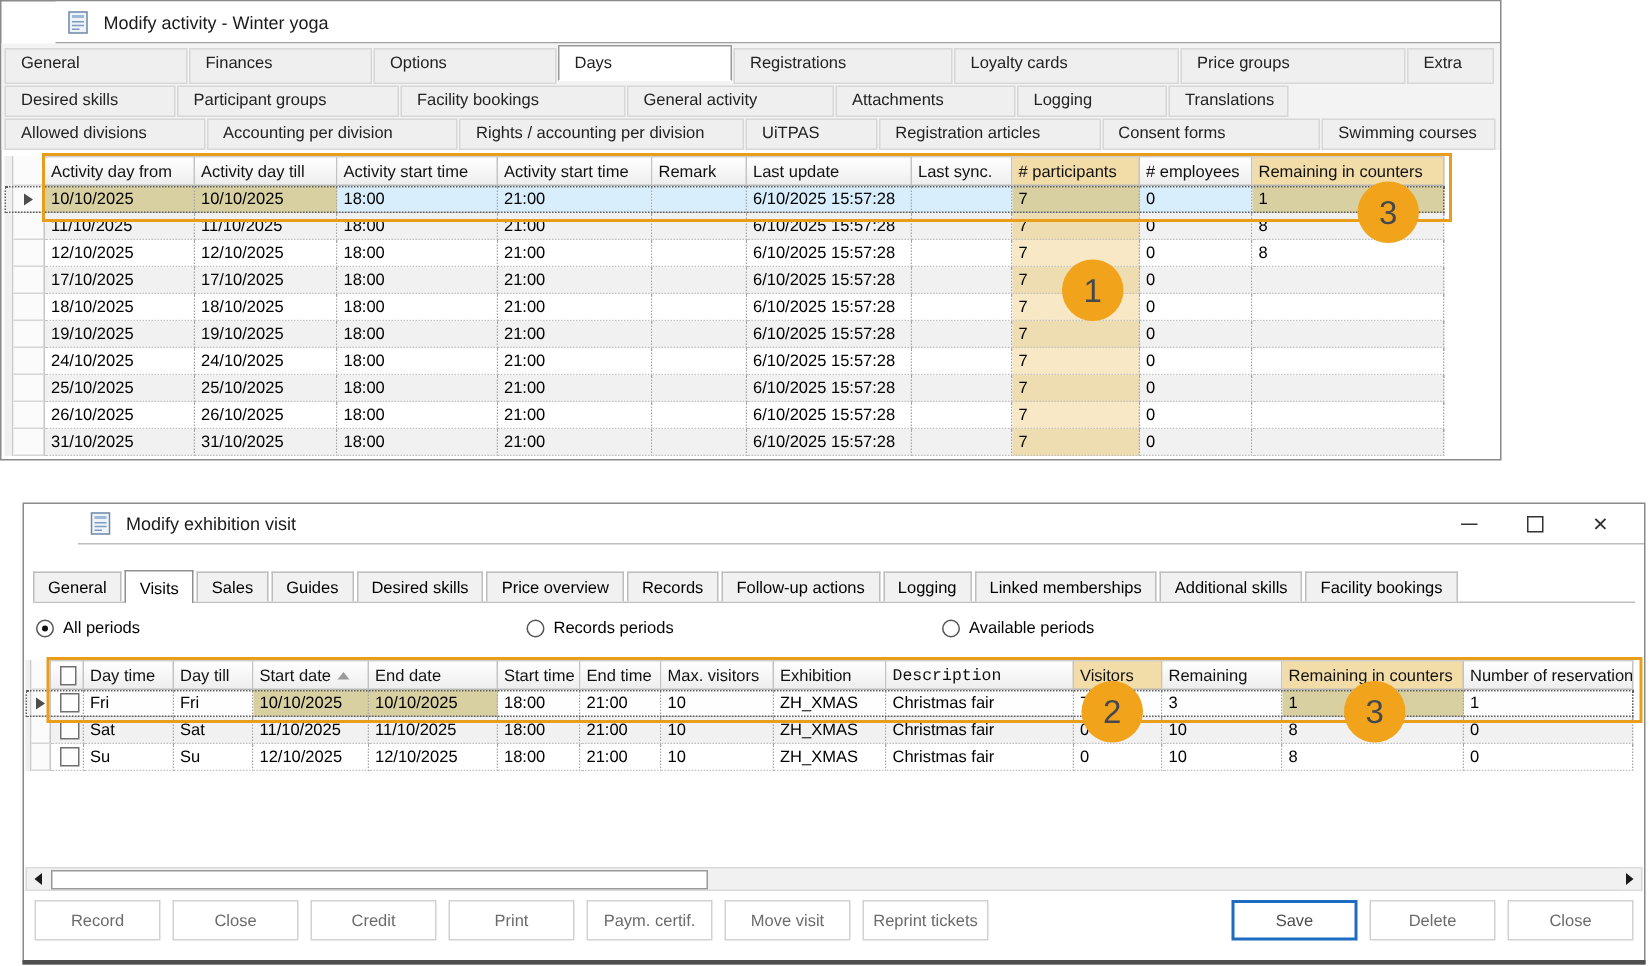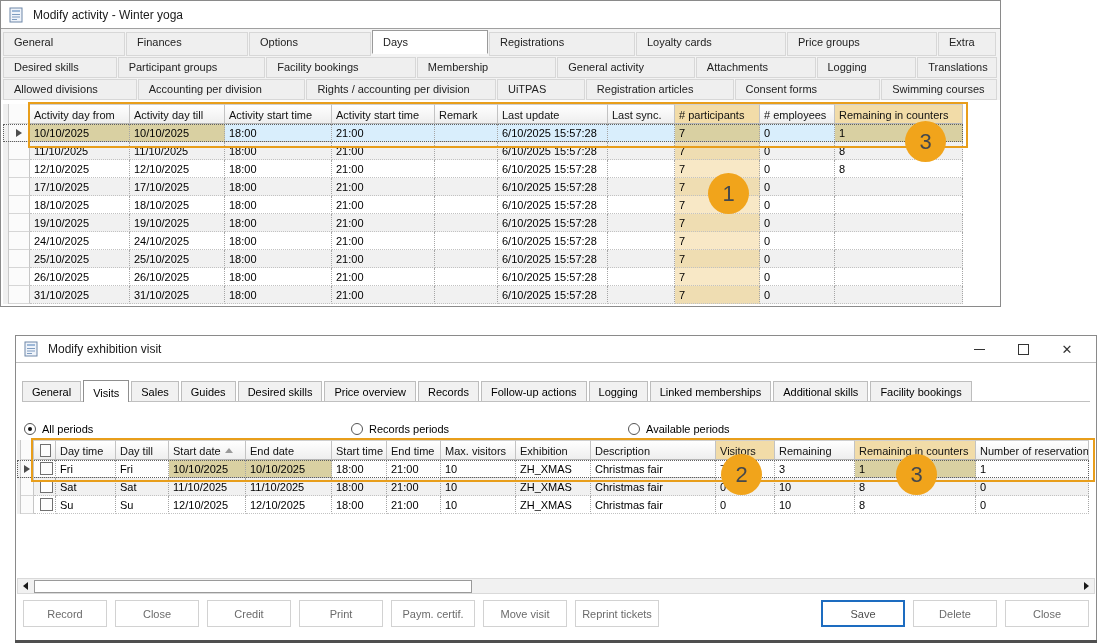--- a/index.html
+++ b/index.html
@@ -1,39 +1,39 @@
 <!DOCTYPE html>
 <html><head>
 <meta charset="utf-8">
 <style>
   html,body{margin:0;padding:0;background:#fff;}
   body{font-family:"Liberation Sans","DejaVu Sans",sans-serif;font-size:11px;color:#000;}
   #canvas{position:relative;width:1100px;height:644px;background:#fff;overflow:hidden;}
 
   .window{position:absolute;background:#fff;border:1px solid #8a8a8a;box-sizing:border-box;}
-  .titlebar{height:27px;display:flex;align-items:center;gap:8px;padding:0 8px;border-bottom:1px solid #a0a0a0;background:#fff;}
+  .titlebar{height:27px;display:flex;align-items:center;gap:8px;padding:0 8px;border-bottom:1px solid #a0a0a0;background:#fff;margin-left:36px;}
   .title-text{font-size:12px;color:#1a1a1a;white-space:nowrap;}
   .doc-icon{width:16px;height:16px;flex:0 0 auto;}
   .win-controls{margin-left:auto;display:flex;align-items:center;gap:30px;padding-right:14px;}
   .ctrl{width:14px;height:14px;display:flex;align-items:center;justify-content:center;cursor:default;}
   .ctrl-min i{display:block;width:11px;border-bottom:1px solid #333;}
   .ctrl-max i{display:block;width:9px;height:9px;border:1px solid #333;}
   .ctrl-close{font-size:13px;color:#333;line-height:1;}
 
   
   .tabstrip1{position:absolute;left:0;right:0;background:#f3f3f3;padding:2px 2px 0 2px;}
   .tabrow{display:flex;}
   .tab{box-sizing:border-box;background:#efefef;border:1px solid #d7d7d7;padding:3px 8px 2px 10px;color:#222;white-space:nowrap;overflow:hidden;margin:1px 1px 0 0;}
   .tab.sel{background:#fff;border:1px solid #9a9a9a;border-bottom:1px solid #fff;margin-top:-1px;padding-top:5px;position:relative;z-index:3;}
   .tabstrip2{position:absolute;display:flex;align-items:flex-end;border-bottom:1px solid #c0c0c0;left:6px;right:6px;}
   .tab2{box-sizing:border-box;background:#f1f1f1;border:1px solid #bdbdbd;border-bottom:none;padding:4px 9px 3px 9px;margin-right:2px;white-space:nowrap;}
   .tab2.sel{background:#fff;position:relative;top:1px;padding-top:6px;border-color:#8f8f8f;z-index:2;}
 
   
-  .radiobar{position:absolute;display:flex;align-items:center;height:22px;margin-top:10px;}
+  .radiobar{position:absolute;display:flex;align-items:center;height:22px;}
   .radio-item{display:flex;align-items:center;gap:6px;position:absolute;top:0;height:22px;}
   .radio-circle{width:12px;height:12px;border-radius:50%;border:1px solid #555;background:#fff;box-sizing:border-box;position:relative;}
   .radio-circle.on::after{content:"";position:absolute;left:3px;top:3px;width:4px;height:4px;border-radius:50%;background:#111;}
 
   
   .grid{position:absolute;}
   .grow{display:flex;align-items:stretch;}
   .c{box-sizing:border-box;padding:2px 4px 1px 4px;white-space:nowrap;overflow:hidden;border-right:1px dotted #a5a5a5;height:18px;line-height:14px;}
   .h{height:20px;line-height:16px;background:linear-gradient(#ffffff,#eeeeee);border-right:1px solid #c3c3c3;border-bottom:1px solid #b5b5b5;border-top:1px solid #cfcfcf;color:#111;display:flex;align-items:center;gap:4px;}
   .h.hlh{background:#f2dca8;}
@@ -87,21 +87,20 @@
           <div class="tab sel" style="width: 116px; height: 24px;">Days</div>
           <div class="tab" style="width: 146px; height: 24px;">Registrations</div>
           <div class="tab" style="width: 150px; height: 24px;">Loyalty cards</div>
           <div class="tab" style="width: 150px; height: 24px;">Price groups</div>
           <div class="tab" style="width: 58px; height: 24px;">Extra</div>
         </div>
         <div class="tabrow">
           <div class="tab" style="width: 114px; height: 21px;">Desired skills</div>
           <div class="tab" style="width: 148px; height: 21px;">Participant groups</div>
           <div class="tab" style="width: 150px; height: 21px;">Facility bookings</div>
-          <div class="tab" style="width: 140px; height: 21px;">Membership</div>
           <div class="tab" style="width: 138px; height: 21px;">General activity</div>
           <div class="tab" style="width: 120px; height: 21px;">Attachments</div>
           <div class="tab" style="width: 100px; height: 21px;">Logging</div>
           <div class="tab" style="width: 80px; height: 21px;">Translations</div>
         </div>
         <div class="tabrow">
           <div class="tab" style="width: 134px; height: 21px;">Allowed divisions</div>
           <div class="tab" style="width: 168px; height: 21px;">Accounting per division</div>
           <div class="tab" style="width: 190px; height: 21px;">Rights / accounting per division</div>
           <div class="tab" style="width: 88px; height: 21px;">UiTPAS</div>
@@ -363,21 +362,21 @@
           </div>
           <div class="c h" style="width: 54px;">
             <span>End time</span>
           </div>
           <div class="c h" style="width: 75px;">
             <span>Max. visitors</span>
           </div>
           <div class="c h" style="width: 75px;">
             <span>Exhibition</span>
           </div>
-          <div class="c h" style="width: 125px;">
+          <div class="c h" style="width: 125px; font-family: Liberation Mono, monospace;">
             <span>Description</span>
           </div>
           <div class="c h hlh" style="width: 59px;">
             <span>Visitors</span>
           </div>
           <div class="c h" style="width: 80px;">
             <span>Remaining</span>
           </div>
           <div class="c h hlh" style="width: 121px;">
             <span>Remaining in counters</span>

